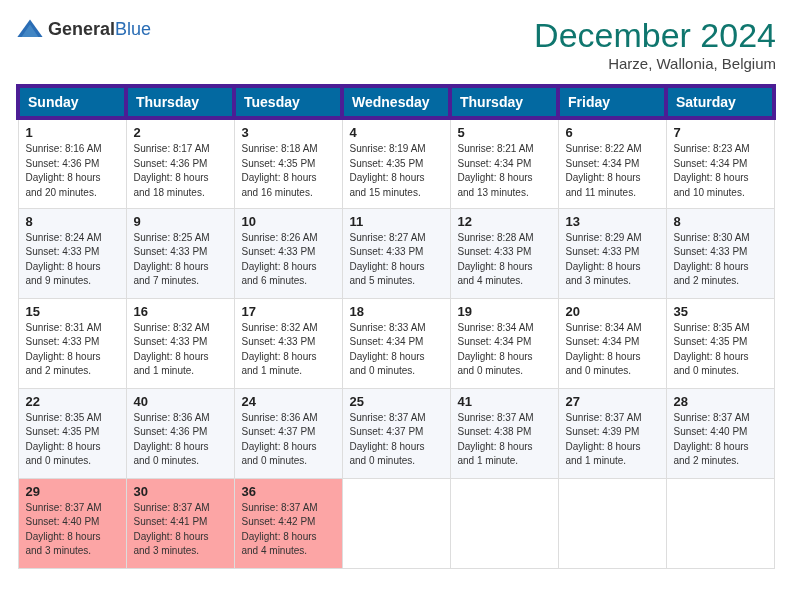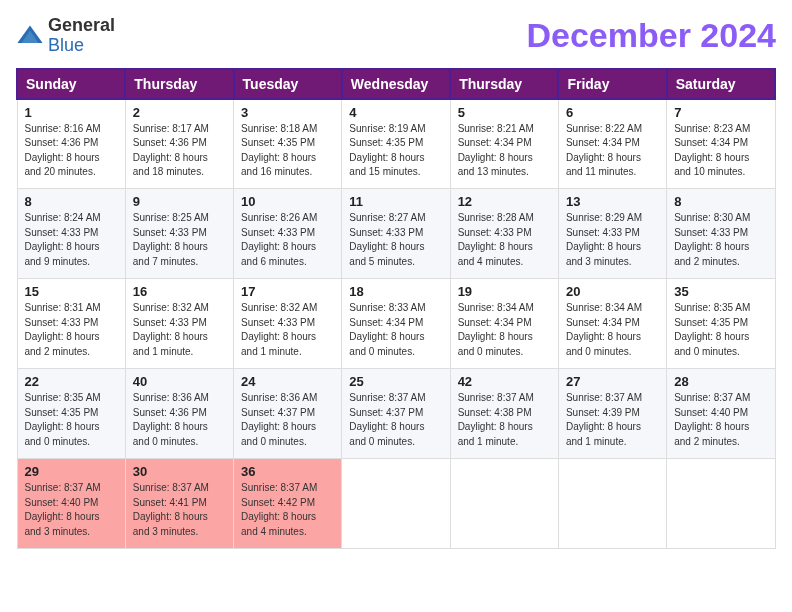--- a/index.html
+++ b/index.html
@@ -16,21 +16,21 @@
       align-items: flex-start;
       margin-bottom: 12px;
     }
     .logo {
       display: flex;
       align-items: center;
       gap: 4px;
     }
     .logo-text {
       display: flex;
-      flex-direction: column;
+      flex-direction: row;
       line-height: 1.1;
     }
     .logo-general {
       font-size: 18px;
       font-weight: bold;
       color: #333;
     }
     .logo-blue {
       font-size: 18px;
       font-weight: normal;
@@ -38,40 +38,40 @@
     }
     .logo-icon {
       width: 28px;
       height: 28px;
     }
     .title-block {
       text-align: right;
     }
     .month-title {
       font-size: 34px;
-      font-weight: bold;
-      color: #8b5cf6;
+      font-weight: normal;
+      color: #0f766e;
     }
     .location-title {
       font-size: 15px;
       color: #444;
     }
     .calendar-table {
       width: 100%;
       border-collapse: collapse;
       table-layout: fixed;
     }
     .calendar-table th {
-      background: #701a75;
+      background: #0369a1;
       color: #fff;
       text-align: left;
       padding: 6px 8px;
       font-size: 14px;
       font-weight: bold;
-      border: 2px solid #4c1d95;
+      border: 4px solid #4c1d95;
     }
     .calendar-table td {
       vertical-align: top;
       padding: 5px 7px;
       font-size: 10.5px;
       color: #222;
       border: 1px solid #ddd;
       min-height: 80px;
       height: 90px;
       background: #fff;
@@ -106,20 +106,21 @@
       <polygon points="20,5 38,30 2,30" fill="#2a6db5"></polygon>
       <polygon points="20,12 32,30 8,30" fill="#5a9fd4" opacity="0.5"></polygon>
     </svg>
     <div class="logo-text">
       <span class="logo-general">General</span>
       <span class="logo-blue">Blue</span>
     </div>
   </div>
   <div class="title-block">
     <div class="month-title">December 2024</div>
+    <div class="location-title">Harze, Wallonia, Belgium</div>
   </div>
 </div>
 
 <table class="calendar-table">
   <thead>
     <tr>
     <th>Sunday</th>
         <th>Thursday</th>
         <th>Tuesday</th>
         <th>Wednesday</th>
@@ -330,21 +331,21 @@
       </td>
         <td>
         <span class="day-number">25</span>
         <div class="day-info">
           Sunrise: 8:37 AM<br>
           Sunset: 4:37 PM<br>
           Daylight: 8 hours and 0 minutes.
         </div>
       </td>
         <td>
-        <span class="day-number">42</span>
+        <span class="day-number">41</span>
         <div class="day-info">
           Sunrise: 8:37 AM<br>
           Sunset: 4:38 PM<br>
           Daylight: 8 hours and 1 minute.
         </div>
       </td>
         <td>
         <span class="day-number">27</span>
         <div class="day-info">
           Sunrise: 8:37 AM<br>

